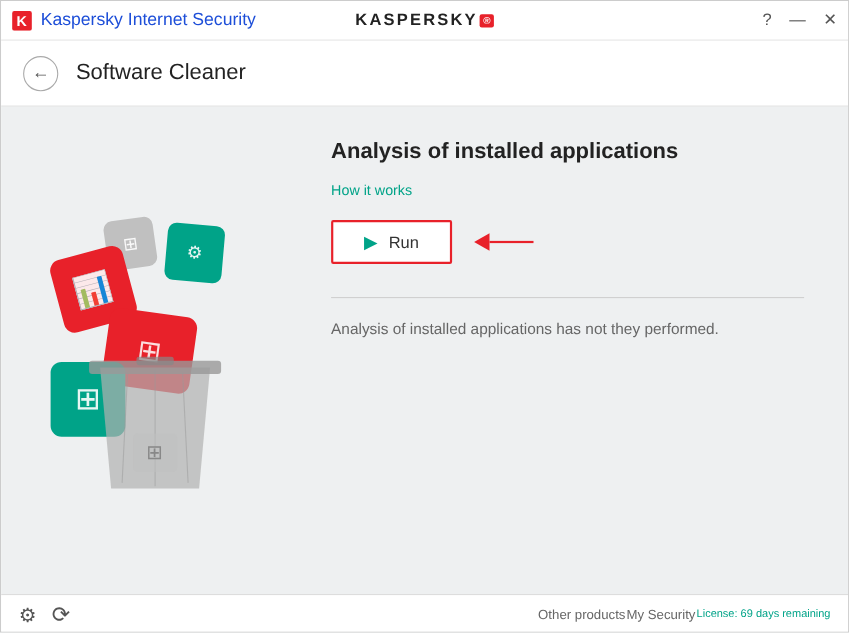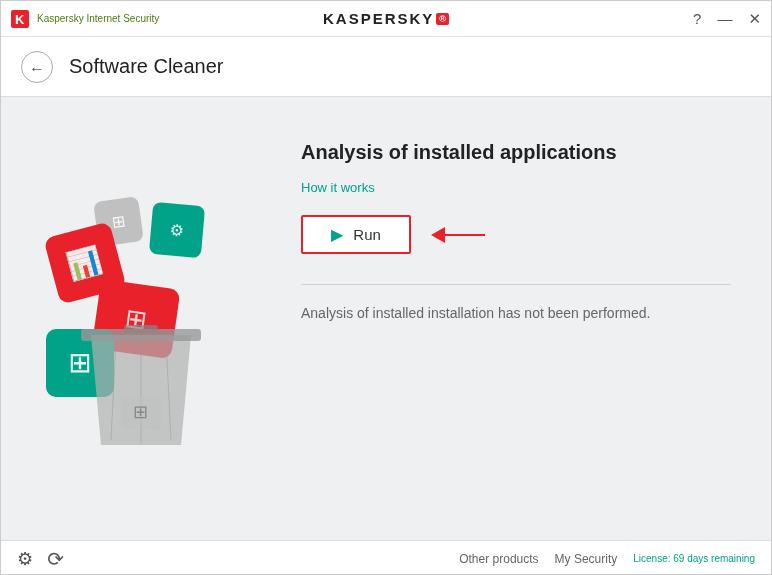--- a/index.html
+++ b/index.html
@@ -189,21 +189,20 @@
       position: absolute;
       bottom: 0;
       left: 50%;
       transform: translateX(-50%);
     }
 
     
     .content-right {
       flex: 1;
       padding: 30px 40px 20px 20px;
-      margin-top: 14px;
     }
     .content-title {
       font-size: 20px;
       font-weight: 600;
       color: #222;
       margin-bottom: 14px;
     }
     .content-desc {
       font-size: 13px;
       color: #555;
@@ -293,21 +292,21 @@
       gap: 14px;
     }
     .footer-icon {
       color: #555;
       font-size: 18px;
       cursor: pointer;
     }
     .footer-right {
       display: flex;
       align-items: center;
-      gap: 16px;
+      gap: 1px;
       font-size: 12px;
       color: #666;
     }
     .footer-link {
       color: #666;
       cursor: pointer;
       text-decoration: none;
     }
     .footer-license {
       color: #00a388;
@@ -317,21 +316,21 @@
 </head>
 <body>
 
 <div class="titlebar">
   <div class="titlebar-left">
 
     <svg width="18" height="18" viewBox="0 0 18 18">
       <rect width="18" height="18" fill="#e8212a" rx="2"></rect>
       <text x="4" y="14" font-size="13" fill="white" font-weight="bold" font-family="Arial">K</text>
     </svg>
-    <span style="font-size:10px;color:#4d7c0f;">Kaspersky Internet Security</span>
+    <span style="font-size:16px;color:#1d4ed8;">Kaspersky Internet Security</span>
   </div>
   <div class="titlebar-logo">
     <span class="titlebar-logo-text">KASPERSKY</span>
       <span class="logo-badge">®</span>
   </div>
   <div class="titlebar-controls">
     <button class="titlebar-btn">?</button>
     <button class="titlebar-btn">—</button>
     <button class="titlebar-btn close-btn">✕</button>
   </div>
@@ -398,21 +397,21 @@
         <span class="run-btn-arrow">▶</span>
         <span>Run</span>
       </button>
       <div class="arrow-pointer">
         <div class="arrow-head"></div>
         <div class="arrow-line"></div>
       </div>
     </div>
 
     <div class="divider"></div>
-    <div class="status-text">Analysis of installed installation has not been performed.</div>
+    <div class="status-text">Analysis of installed applications has not they performed.</div>
   </div>
 </div>
 
 <div class="footer">
   <div class="footer-left">
     <span class="footer-icon">⚙</span>
     <span class="footer-icon" style="font-size:20px;">⟳</span>
   </div>
   <div class="footer-right">
     <a class="footer-link">Other products</a>

